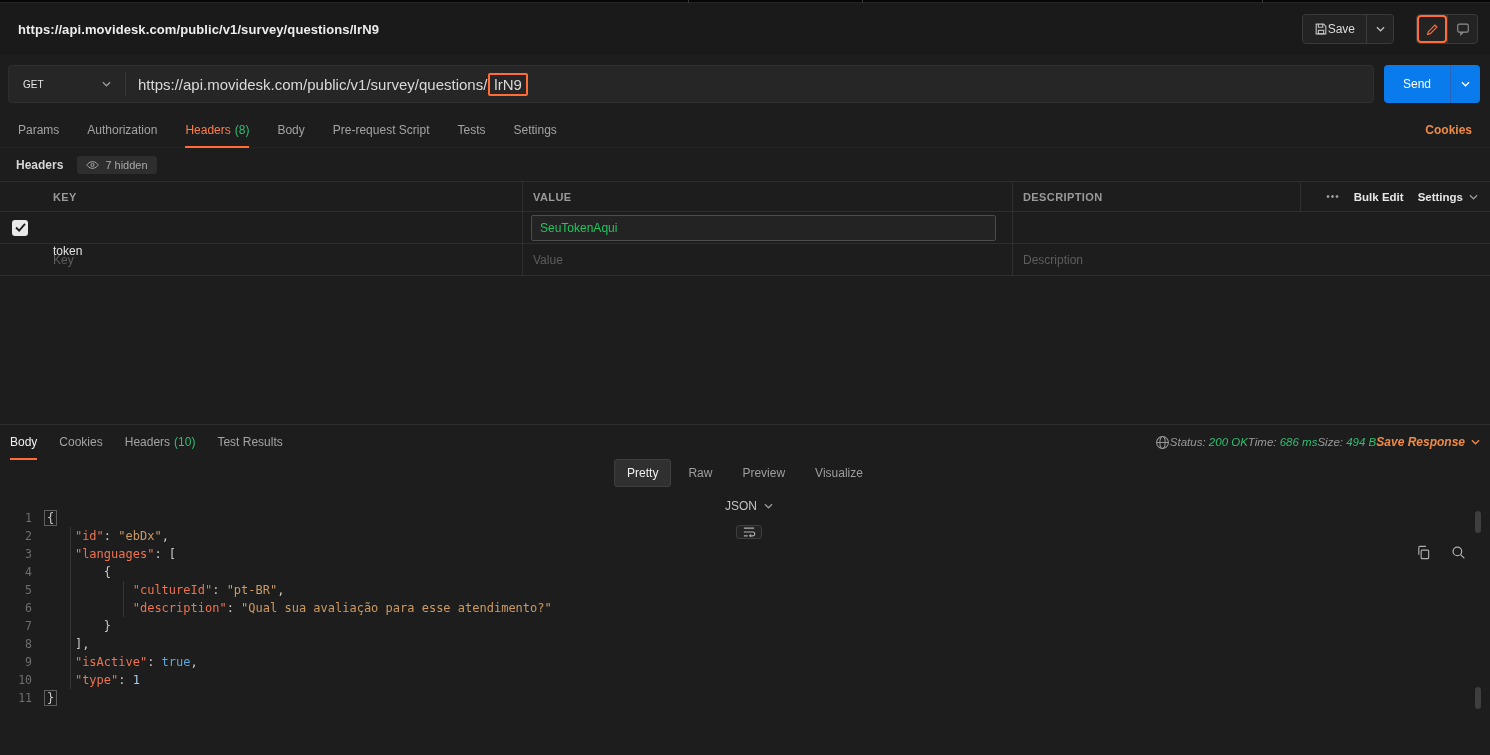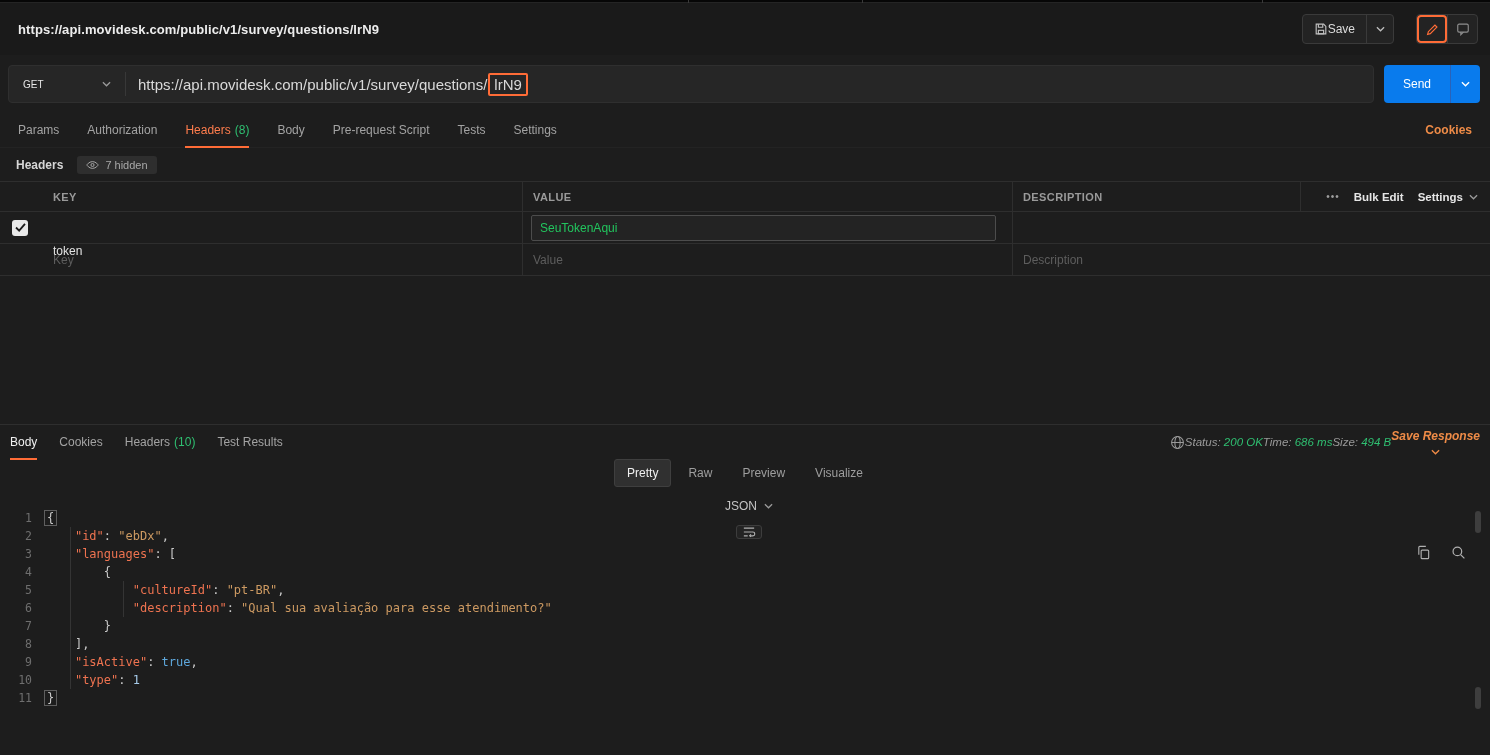--- a/index.html
+++ b/index.html
@@ -73,21 +73,21 @@
 
   .spacer { height:148px; }
 
   
   .response { border-top:1px solid #2e2e2e; flex:1; display:flex; flex-direction:column; }
   .resp-tabs { padding:0 10px 0 10px; height:34px; border-bottom:none; }
   .resp-tabs .tab { margin-right:22px; }
   .resp-meta { margin-left:auto; display:flex; align-items:center; gap:0;font-style:italic; }
   .meta-item { color:#9a9a9a; font-size:11.5px; white-space:nowrap; }
   .meta-item .green { color:#2fbf71; }
-  .save-response { color:#ee8b47; font-weight:bold; display:flex; align-items:center; gap:6px; cursor:default;flex-direction:column; }
+  .save-response { color:#ee8b47; font-weight:bold; display:flex; align-items:center; gap:6px; cursor:default; }
 
   .resp-toolbar { height:42px; display:flex; align-items:center; padding:0 12px; gap:6px;flex-direction:column; }
   .vtab { padding:6px 12px; color:#9e9e9e; border-radius:3px; border:1px solid transparent; cursor:default; }
   .vtab.active { background:#303030; border-color:#3f3f3f; color:#f0f0f0; }
   .format-select { display:flex; align-items:center; gap:7px; color:#c4c4c4; padding:6px 10px; margin-left:8px; cursor:default; }
   .wrap-btn { width:26px; height:26px; border:1px solid #3d3d3d; border-radius:3px; display:flex; align-items:center; justify-content:center; margin-left:8px; background:#232323; }
   .toolbar-right { margin-left:auto; display:flex; align-items:center; gap:20px; padding-right:12px; }
 
   
   .code-wrap { position:relative; flex:1; overflow:hidden; padding-top:8px; font-family:"DejaVu Sans Mono", monospace; font-size:12px; }

